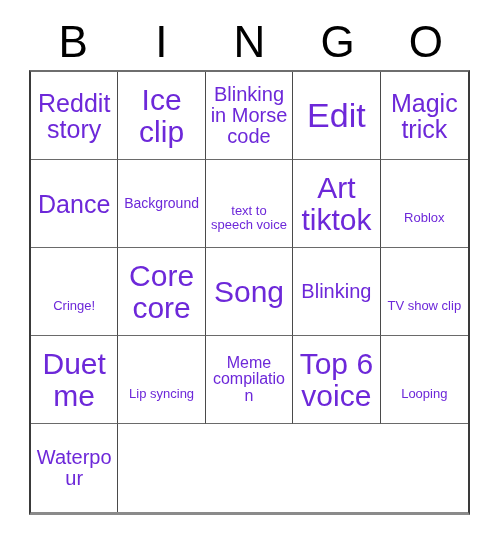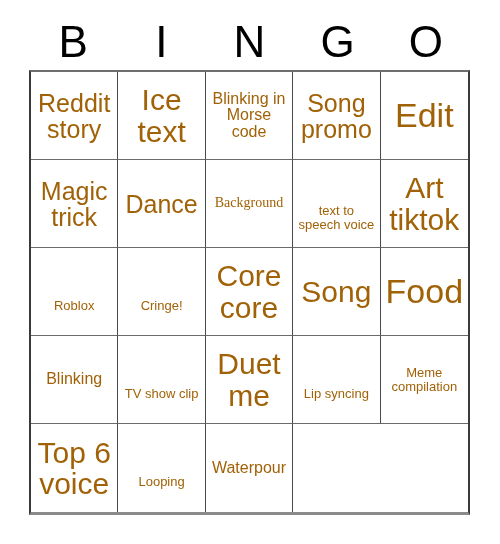--- a/index.html
+++ b/index.html
@@ -68,57 +68,54 @@
   }
   .cell:nth-child(5n) {
     border-right: none;
   }
   .cell:nth-child(n+21) {
     border-bottom: none;
   }
   .cell-text {
     display: block;
     width: 100%;
-    color: #a16207;
+    color: #6d28d9;
     line-height: 1.04;
     word-wrap: break-word;
   }
   .fs-xxl { font-size: 34px; }
   .fs-xl  { font-size: 30px; }
   .fs-lg  { font-size: 25px; }
   .fs-md  { font-size: 13px; margin-top: 28px; }
-  .fs-sm  { font-size: 16px; }
-  .fs-xs  { font-size: 14px; font-family: Liberation Serif, serif; }
-  .fs-xxs { font-size: 13px; }
+  .fs-sm  { font-size: 20px; }
+  .fs-xs  { font-size: 14px; }
+  .fs-xxs { font-size: 16px; }
 </style>
 </head>
 <body>
 
 <div id="card">
 
   <div id="header-row">
     <div class="header-letter">B</div>
     <div class="header-letter">I</div>
     <div class="header-letter">N</div>
     <div class="header-letter">G</div>
     <div class="header-letter">O</div>
   </div>
 
   <div id="grid">
     <div class="cell">
         <span class="cell-text fs-lg">Reddit story</span>
       </div>
     <div class="cell">
-        <span class="cell-text fs-xl">Ice text</span>
+        <span class="cell-text fs-xl">Ice clip</span>
       </div>
     <div class="cell">
         <span class="cell-text fs-sm">Blinking in Morse code</span>
-      </div>
-    <div class="cell">
-        <span class="cell-text fs-lg">Song promo</span>
       </div>
 
     <div class="cell">
         <span class="cell-text fs-xxl">Edit</span>
       </div>
     <div class="cell">
         <span class="cell-text fs-lg">Magic trick</span>
       </div>
     <div class="cell">
         <span class="cell-text fs-lg">Dance</span>
@@ -140,23 +137,20 @@
         <span class="cell-text fs-md">Cringe!</span>
       </div>
     <div class="cell">
         <span class="cell-text fs-xl">Core core</span>
       </div>
     <div class="cell">
         <span class="cell-text fs-xl">Song</span>
       </div>
 
     <div class="cell">
-        <span class="cell-text fs-xxl">Food</span>
-      </div>
-    <div class="cell">
         <span class="cell-text fs-sm">Blinking</span>
       </div>
     <div class="cell">
         <span class="cell-text fs-md">TV show clip</span>
       </div>
     <div class="cell">
         <span class="cell-text fs-xl">Duet me</span>
       </div>
     <div class="cell">
         <span class="cell-text fs-md">Lip syncing</span>

